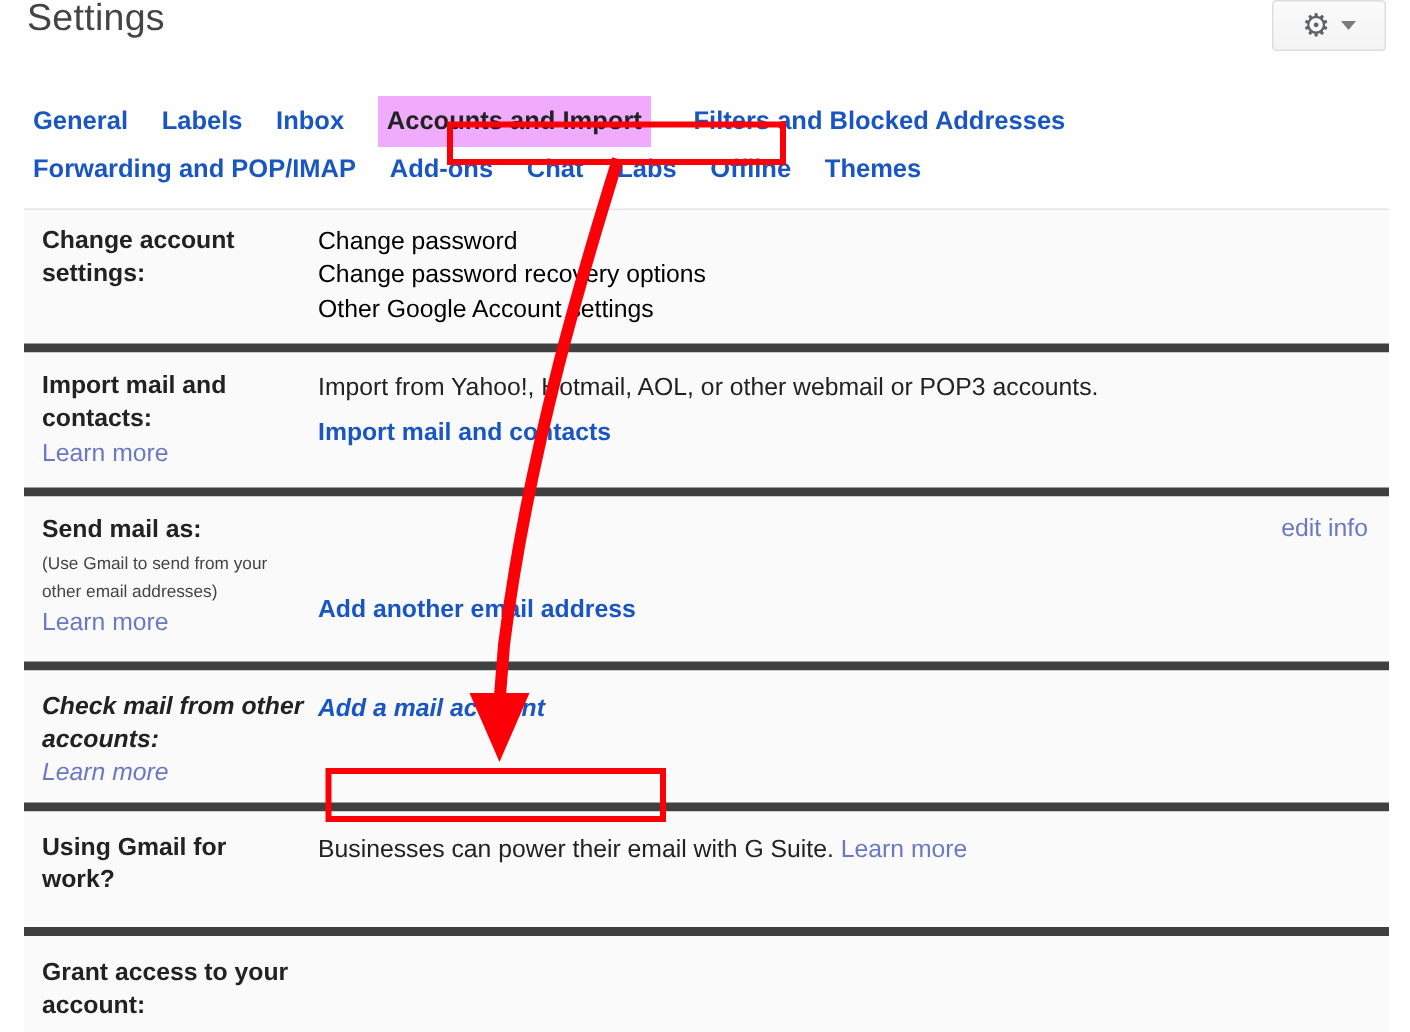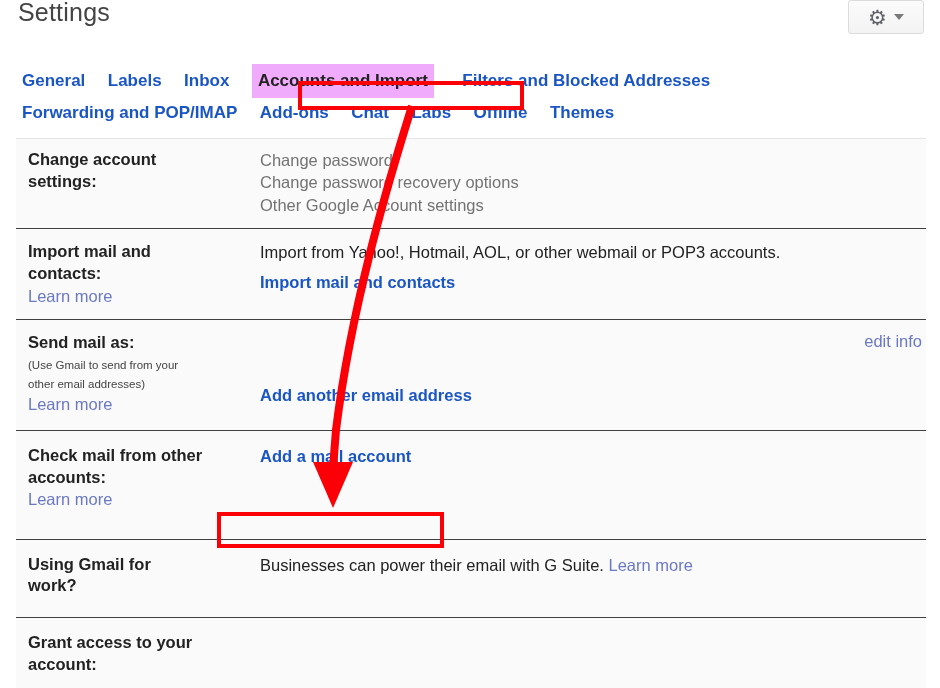--- a/index.html
+++ b/index.html
@@ -76,24 +76,23 @@
     margin-right: 24px;
   }
 
   
   #settings-table {
     margin: 4px 14px 0 16px;
     border-top: 1px solid #e4e4e4;
   }
   .settings-row {
     display: flex;
-    border-bottom: 1px solid #404040;
+    border-bottom: 6px solid #404040;
     padding: 12px 0 12px 0;
     background: #fafafa;
-    gap: 48px;
   }
   .row-label {
     width: 196px;
     flex: 0 0 196px;
     padding-left: 12px;
     padding-right: 8px;
   }
   .row-label .label-title {
     font-size: 16.5px;
     font-weight: bold;
@@ -120,51 +119,51 @@
     flex: 1 1 auto;
     position: relative;
     padding-right: 8px;
   }
   .content-line {
     font-size: 16.5px;
     color: #222222;
     line-height: 1.36;
   }
   .link-plain {
-    color: #737373;
+    color: #000000;
     cursor: pointer;
     font-size: 16.5px;
     line-height: 1.36;
     display: block;
   }
   .link-inline {
     color: #6b78c4;
     cursor: pointer;
   }
   .link-bold {
     color: #1a55c4;
     font-weight: bold;
     font-size: 16.5px;
     cursor: pointer;
     display: inline-block;
   }
   .edit-info {
     position: absolute;
-    right: 4px;
+    right: 14px;
     top: 0;
     color: #6b78c4;
     font-size: 16.5px;
     cursor: pointer;
   }
 
   
   #row-change-account   { padding-top: 10px; padding-bottom: 12px; }
   #row-import-mail      { padding-top: 12px; padding-bottom: 12px; }
   #row-send-mail-as     { padding-top: 12px; padding-bottom: 14px; }
-  #row-check-mail       { padding-top: 14px; padding-bottom: 28px; }
+  #row-check-mail       { padding-top: 14px; padding-bottom: 8px; font-style: italic; }
   #row-using-gmail      { padding-top: 14px; padding-bottom: 20px; }
   #row-grant-access     { padding-top: 14px; padding-bottom: 18px; }
 
   #row-send-mail-as .row-content { padding-top: 54px; }
   #row-check-mail .row-content { padding-top: 2px; }
 
   
   #annotation-layer {
     position: absolute;
     inset: 0;

